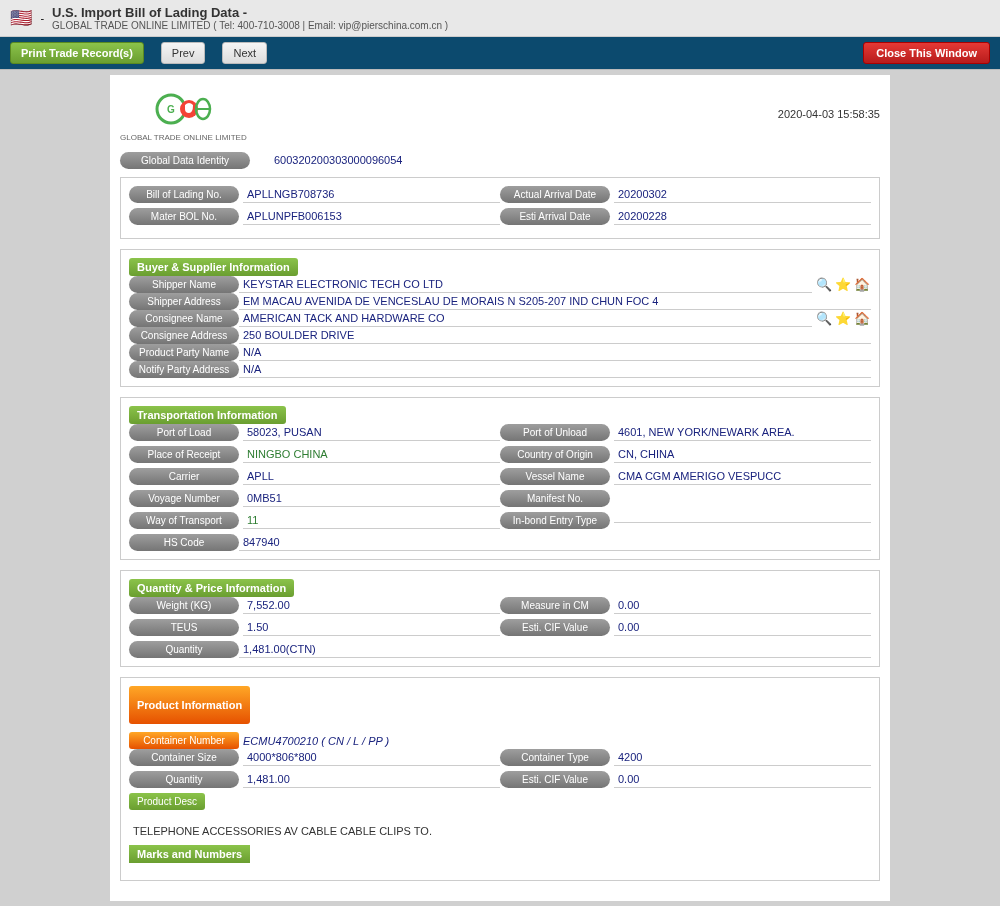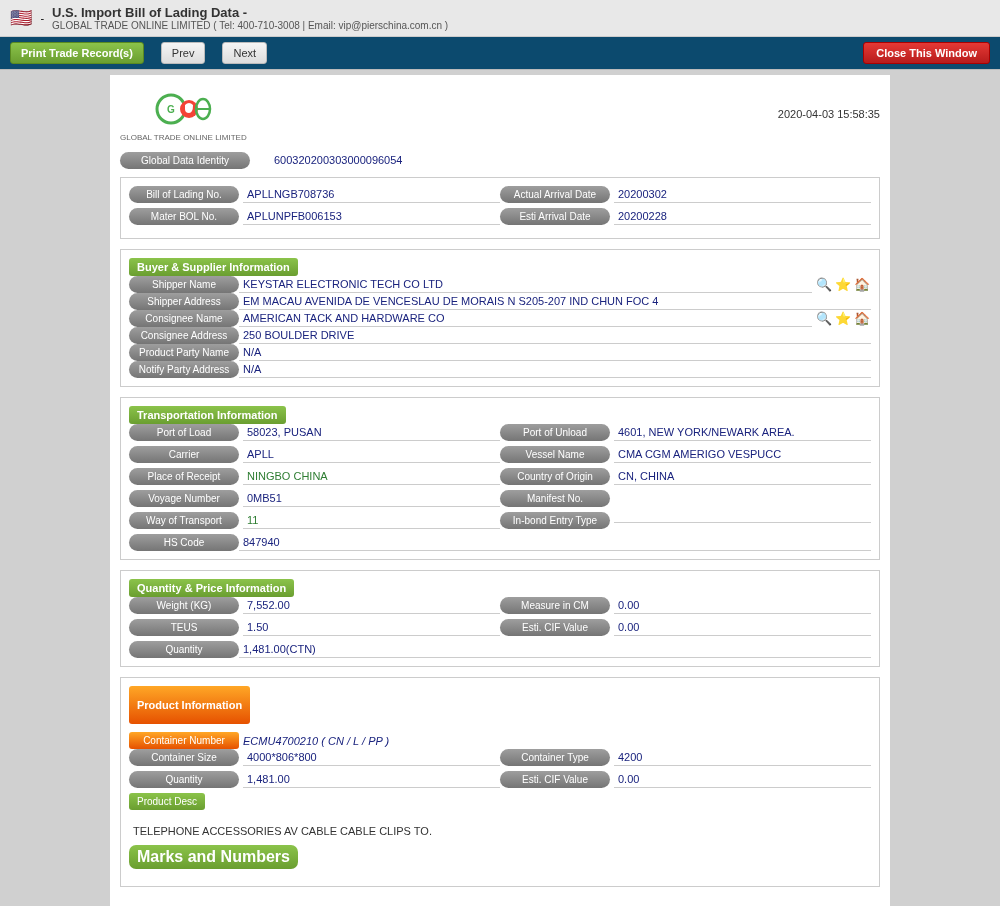--- a/index.html
+++ b/index.html
@@ -155,23 +155,23 @@
       padding: 13px 8px;
       border-radius: 3px;
       display: inline-block;
       margin-bottom: 8px;
     }
     
     .marks-section-title {
       background: linear-gradient(to bottom, #8bc34a, #6a9e30);
       color: white;
       font-weight: bold;
-      font-size: 16px;
-      padding: 3px 8px;
-      border-radius: 7px;
+      font-size: 11px;
+      padding: 3px 8px;
+      border-radius: 0;
       display: inline-block;
       margin-bottom: 9px;
     }
     
     .product-btn {
       background: linear-gradient(to bottom, #8bc34a, #6a9e30);
       color: white;
       font-size: 10px;
       padding: 3px 8px;
       border-radius: 3px;
@@ -311,43 +311,43 @@
         <div class="field-row">
           <span class="field-label">Port of Unload</span>
           <span class="field-value">4601, NEW YORK/NEWARK AREA.</span>
         </div>
       </div>
     </div>
     
     <div class="two-col">
       <div class="col">
         <div class="field-row">
+          <span class="field-label">Place of Receipt</span>
+          <span class="field-value green">NINGBO CHINA</span>
+        </div>
+      </div>
+      <div class="col">
+        <div class="field-row">
+          <span class="field-label">Country of Origin</span>
+          <span class="field-value">CN, CHINA</span>
+        </div>
+      </div>
+    </div>
+    
+    <div class="two-col">
+      <div class="col">
+        <div class="field-row">
           <span class="field-label">Carrier</span>
           <span class="field-value">APLL</span>
         </div>
       </div>
       <div class="col">
         <div class="field-row">
           <span class="field-label">Vessel Name</span>
           <span class="field-value">CMA CGM AMERIGO VESPUCC</span>
-        </div>
-      </div>
-    </div>
-    
-    <div class="two-col">
-      <div class="col">
-        <div class="field-row">
-          <span class="field-label">Place of Receipt</span>
-          <span class="field-value green">NINGBO CHINA</span>
-        </div>
-      </div>
-      <div class="col">
-        <div class="field-row">
-          <span class="field-label">Country of Origin</span>
-          <span class="field-value">CN, CHINA</span>
         </div>
       </div>
     </div>
     
     <div class="two-col">
       <div class="col">
         <div class="field-row">
           <span class="field-label">Voyage Number</span>
           <span class="field-value">0MB51</span>
         </div>

